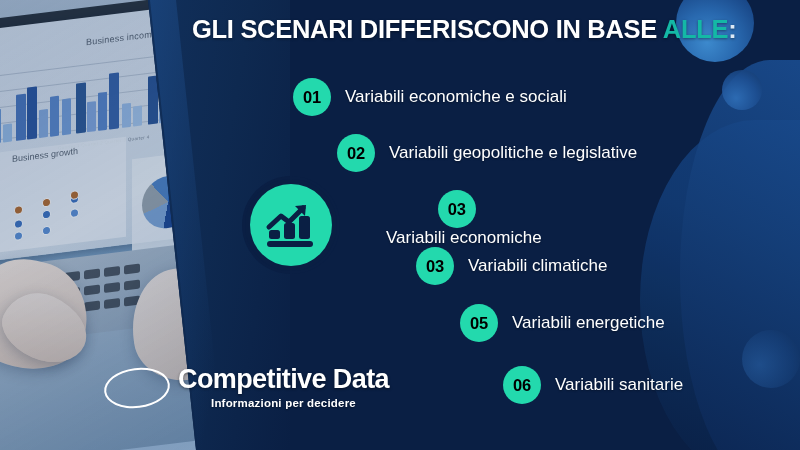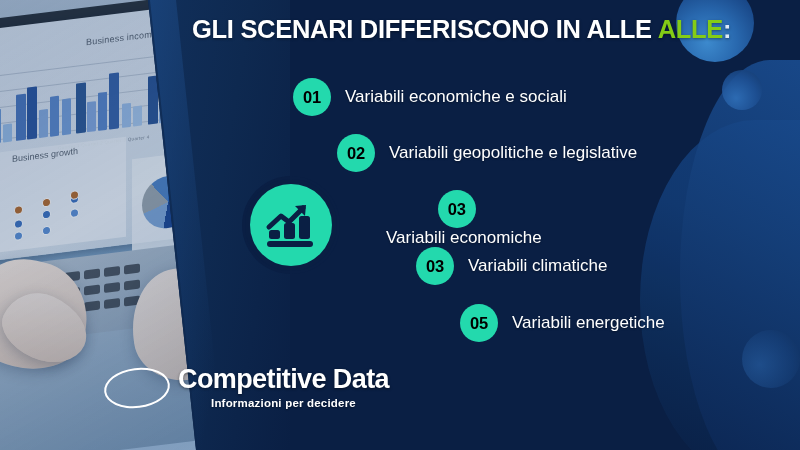--- a/index.html
+++ b/index.html
@@ -134,21 +134,21 @@
     clip-path:polygon(0 0,26px 0,74px 450px,48px 450px);
   }
 
   
   .title{
     position:absolute;left:192px;top:15px;width:580px;
     font-size:25.5px;font-weight:bold;color:#ffffff;
     letter-spacing:-0.3px;white-space:nowrap;
     text-shadow:0 1px 3px rgba(0,0,0,.4);
   }
-  .title .hl{color:#84cc16;}
+  .title .hl{color:#14b8a6;}
   .title .colon{color:#dce9f6;}
 
   
   .icon-ring{
     position:absolute;left:242px;top:176px;width:98px;height:98px;border-radius:50%;
     background:#0a1f44;
   }
   .icon-circle{
     position:absolute;left:250px;top:184px;width:82px;height:82px;border-radius:50%;
     background:#23d9ad;display:flex;align-items:center;justify-content:center;
@@ -294,21 +294,21 @@
     </div>
   </div>
 
   <div class="wedge"></div>
   <div class="wedge-edge"></div>
 
   <div class="deco-circle-1"></div>
   <div class="deco-circle-2"></div>
 
   <div class="title">
-    <span>GLI SCENARI DIFFERISCONO IN ALLE </span><span class="hl">ALLE</span><span class="colon">:</span>
+    <span>GLI SCENARI DIFFERISCONO IN BASE </span><span class="hl">ALLE</span><span class="colon">:</span>
   </div>
 
   <div class="icon-ring"></div>
   <div class="icon-circle">
     <svg width="52" height="48" viewBox="0 0 52 48" aria-hidden="true">
       <path d="M4 26 L16 15 L24 21 L38 7" stroke="#0a1f44" stroke-width="5" fill="none" stroke-linecap="round" stroke-linejoin="round"></path>
       <path d="M30 5 L41 4 L40 15 Z" fill="#0a1f44"></path>
       <rect x="4" y="29" width="11" height="9" rx="2.5" fill="#0a1f44"></rect>
       <rect x="19" y="22" width="11" height="16" rx="2.5" fill="#0a1f44"></rect>
       <rect x="34" y="15" width="11" height="23" rx="2.5" fill="#0a1f44"></rect>
@@ -334,20 +334,24 @@
   <div class="row" style="left:416px;top:247px;">
     <div class="badge">03</div>
     <div class="rowtext">Variabili climatiche</div>
   </div>
 
   <div class="row" style="left:460px;top:304px;">
     <div class="badge">05</div>
     <div class="rowtext">Variabili energetiche</div>
   </div>
 
+  <div class="row" style="left:503px;top:366px;">
+    <div class="badge">06</div>
+    <div class="rowtext">Variabili sanitarie</div>
+  </div>
 
   <div class="logo">
     <div class="logo-mark"></div>
     <div class="logo-txt">
       <div class="logo-name">Competitive Data</div>
       <div class="logo-tag">Informazioni per decidere</div>
     </div>
   </div>
 
 </div>

